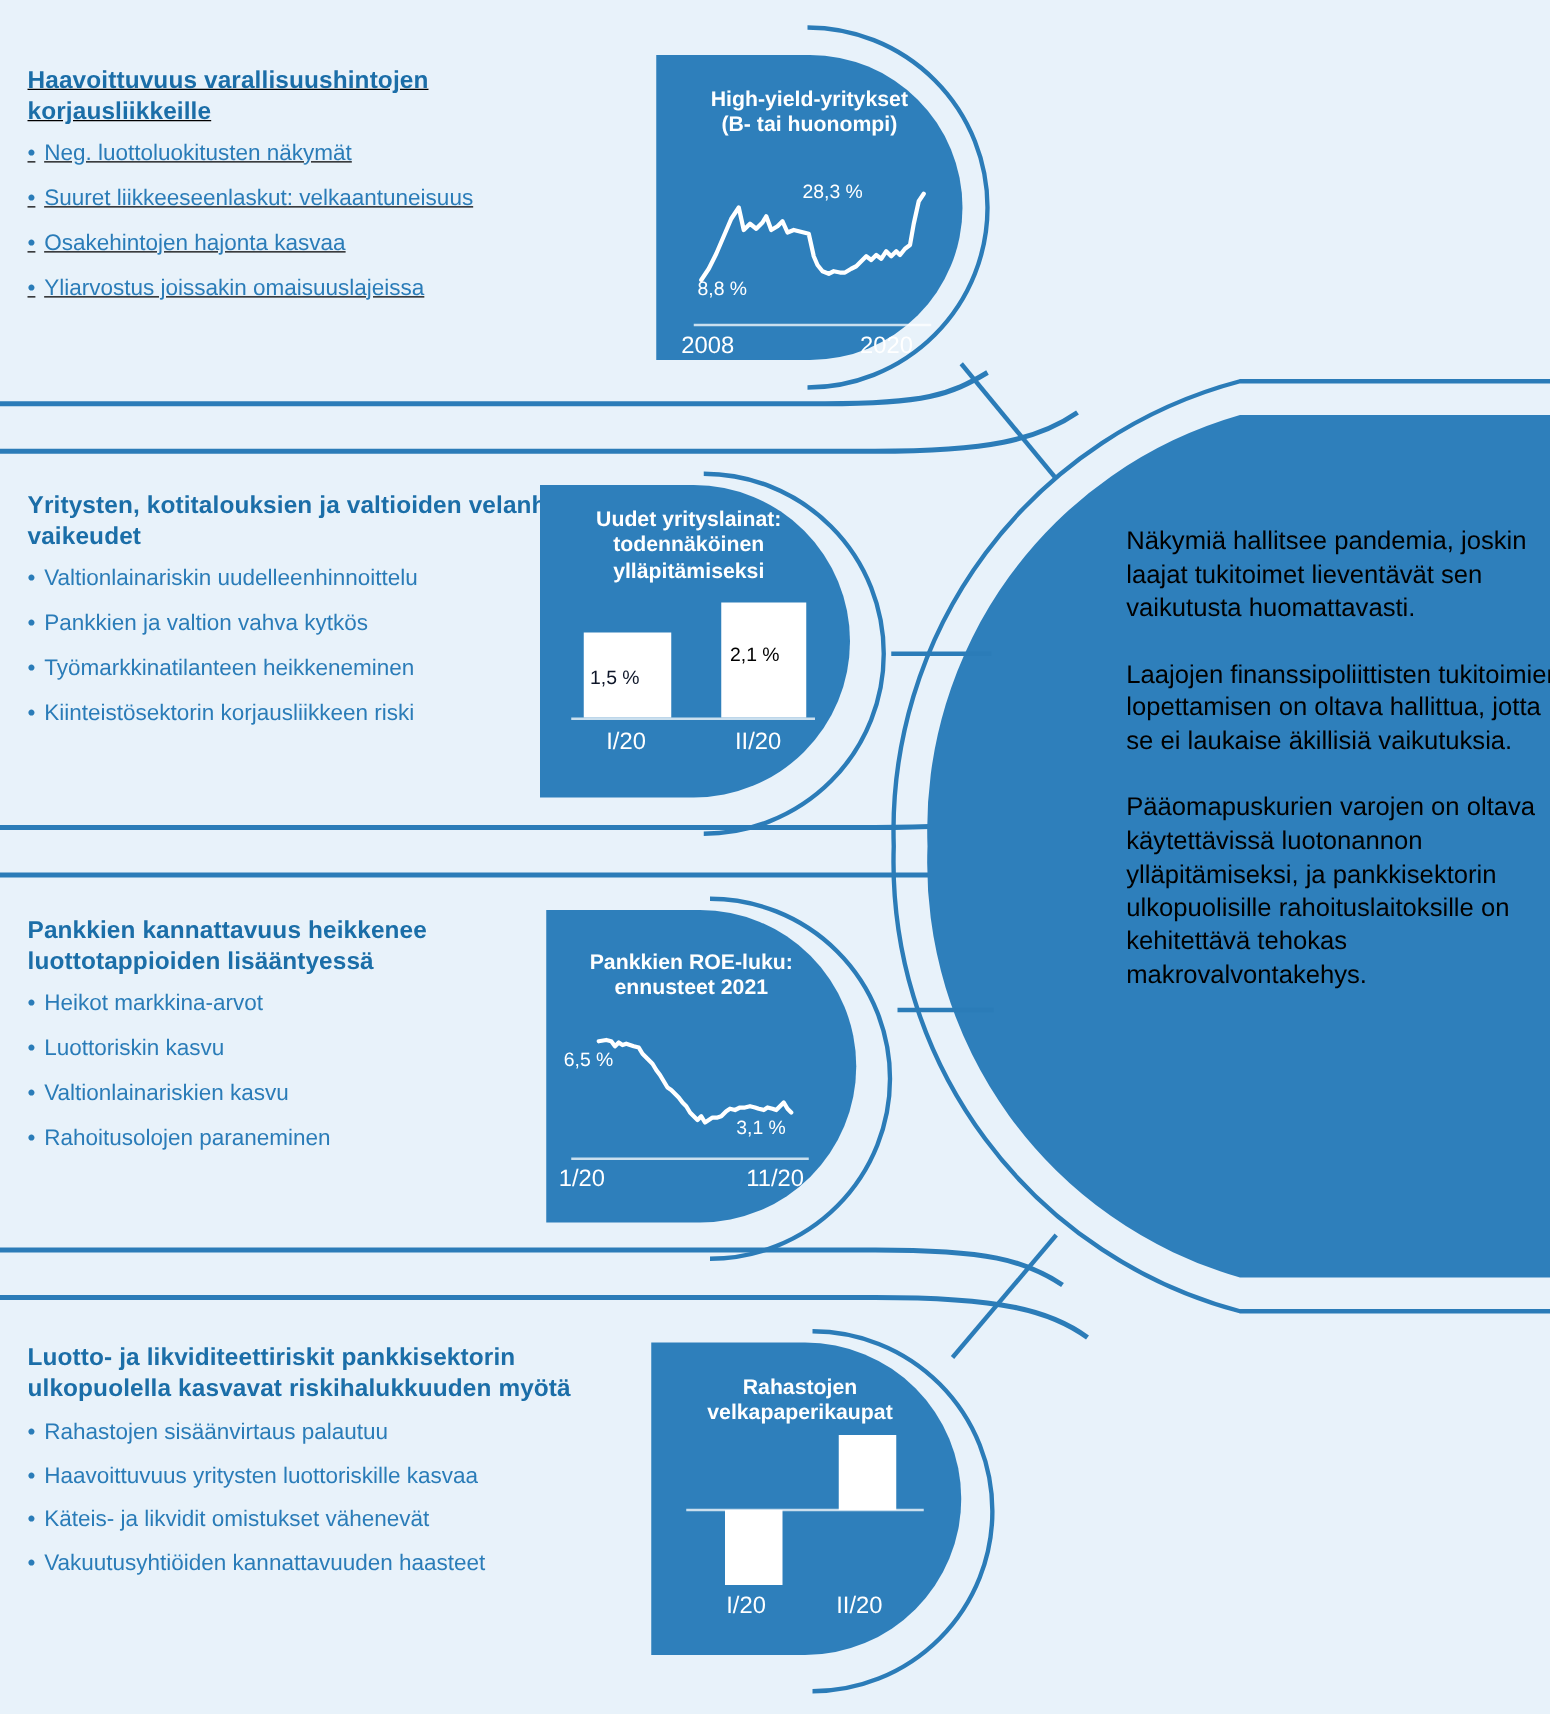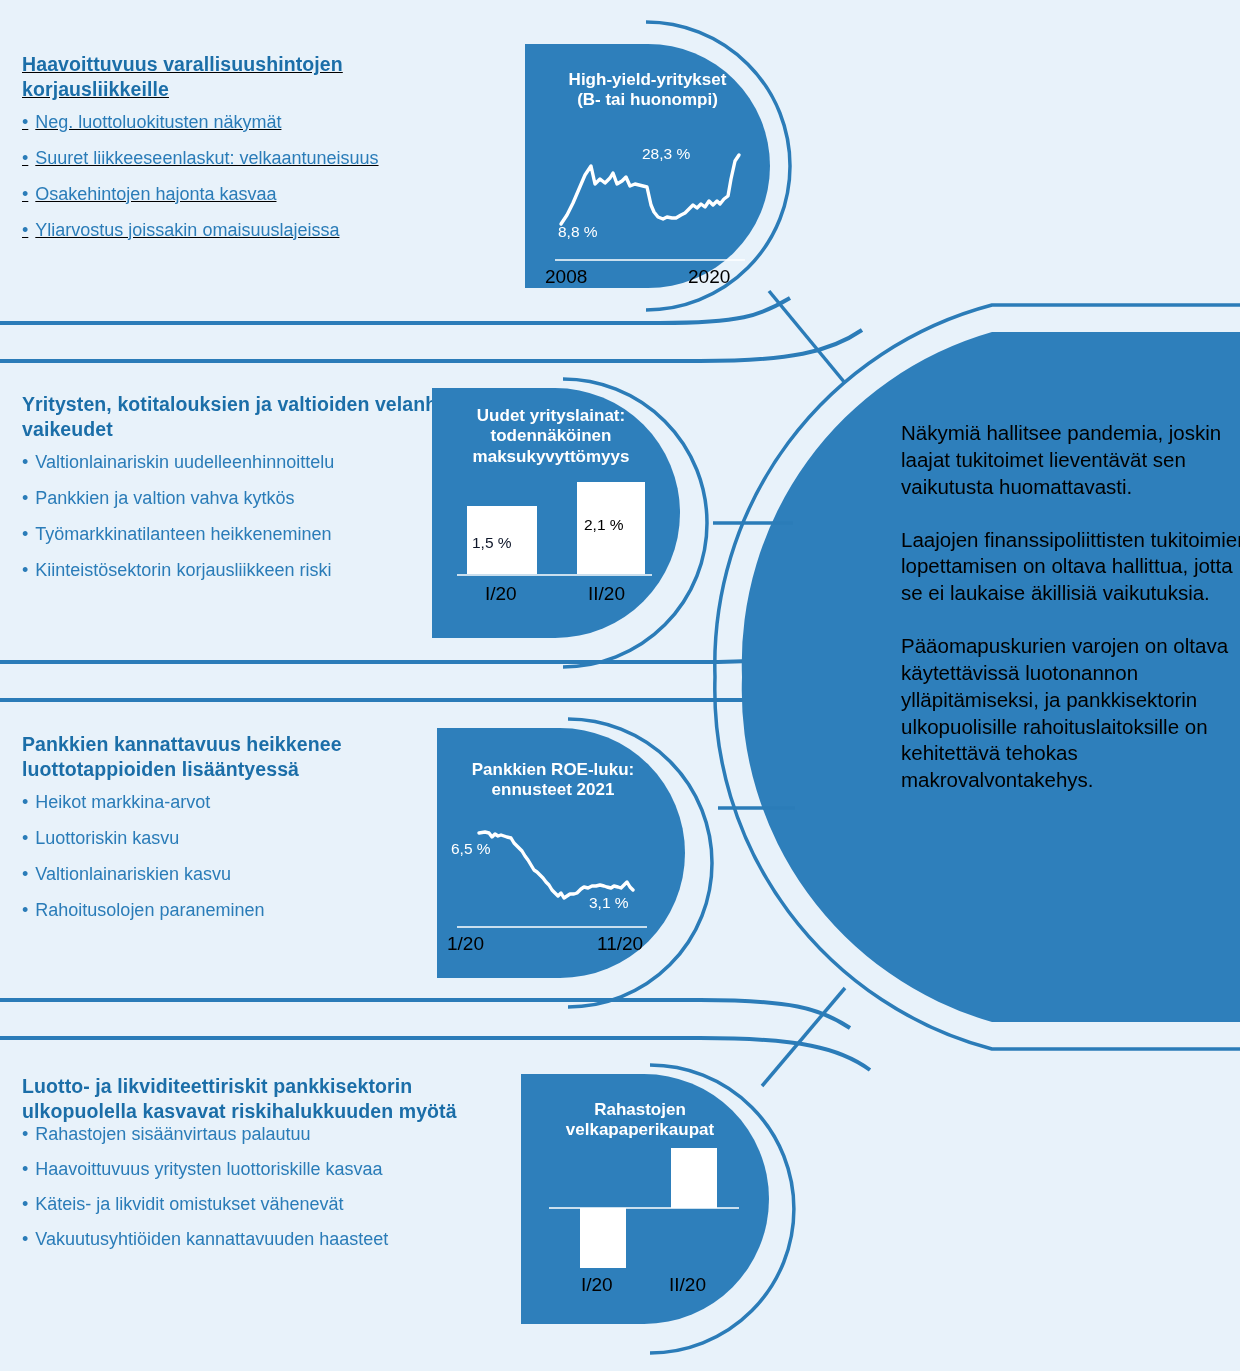--- a/index.html
+++ b/index.html
@@ -19,21 +19,21 @@
     color:#1b6ea8;letter-spacing:.1px;
   }
   .block ul{margin:0;padding:0;list-style:none;}
   .block li{
     font-size:18px;color:#2a7cb8;line-height:1.22;
     margin-bottom:14px;font-weight:400;
     display:flex;gap:7px;
   }
   .block li .dot{flex:0 0 auto;}
   .block.tight li{margin-bottom:13px;}
-  .block.tight h2{margin-bottom:0;}
+  .block.tight h2{margin-bottom:11px;}
 
   
   .bubble{
     position:absolute;background:#2e7fbb;color:#fff;
     box-sizing:border-box;
   }
   .bubble .btitle{
     text-align:center;font-weight:bold;color:#fff;line-height:1.2;
     font-size:17px;
   }
@@ -46,21 +46,21 @@
   #bigtext{
     position:absolute;left:117px;top:88px;width:352px;
     font-size:20.5px;font-weight:normal;line-height:1.31;color:#000000;margin-left:42px;
   }
   #bigtext p{margin:0 0 26px 0;}
   #bigtext p:last-child{margin-bottom:0;}
 
   .axisline{position:absolute;background:rgba(255,255,255,.75);height:2px;}
   .barwhite{position:absolute;background:#ffffff;}
   .vlabel{position:absolute;font-size:15.5px;color:#fff;}
-  .xlabel{position:absolute;font-size:19px;color:#000000;}
+  .xlabel{position:absolute;font-size:19px;color:#ffffff;}
 </style>
 </head>
 <body>
 
 <div id="stage">
 
   <svg class="svglayer" viewBox="0 0 1240 1371">
 
     <g stroke="#2b7cb8" stroke-width="4" fill="none">
       <path d="M0 323 H 660 C 740 323 760 316 790 298"></path>
@@ -156,21 +156,21 @@
           <span class="dot">•</span>
           <span>Kiinteistösektorin korjausliikkeen riski</span>
         </li>
     </ul>
   </div>
 
   <div class="bubble" style="left:432px;top:388px;width:248px;height:250px;border-radius:0 125px 125px 0;">
     <div class="btitle" style="position:absolute;left:8px;top:18px;width:222px;">
       <div>Uudet yrityslainat:</div>
       <div>todennäköinen</div>
-      <div>maksukyvyttömyys</div>
+      <div>ylläpitämiseksi</div>
     </div>
     <div class="barwhite" style="left:35px;top:118px;width:70px;height:68px;"></div>
     <div class="barwhite" style="left:145px;top:94px;width:68px;height:92px;"></div>
     <div class="vlabel" style="left:40px;top:146px;color:#0f172a;">1,5 %</div>
     <div class="vlabel" style="left:152px;top:128px;color:#000000;">2,1 %</div>
     <div class="axisline" style="left:25px;top:186px;width:195px;"></div>
     <div class="xlabel" style="left:53px;top:195px;">I/20</div>
     <div class="xlabel" style="left:156px;top:195px;">II/20</div>
   </div>
 

